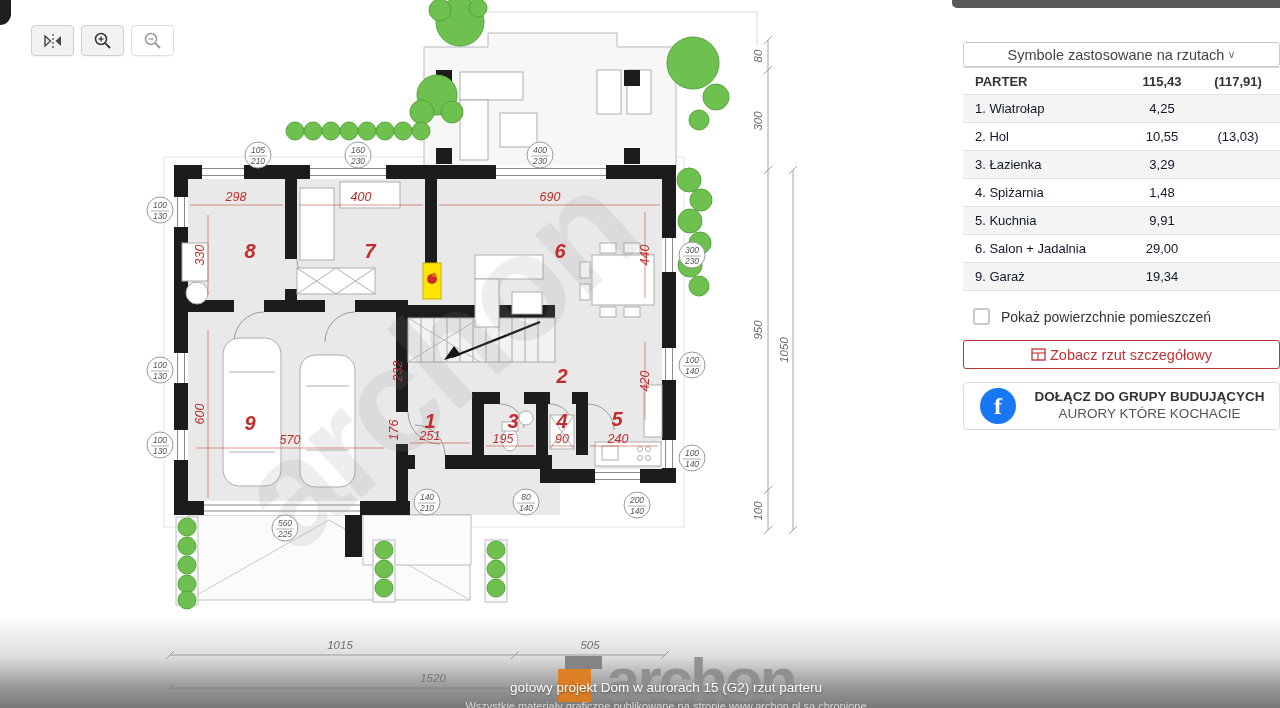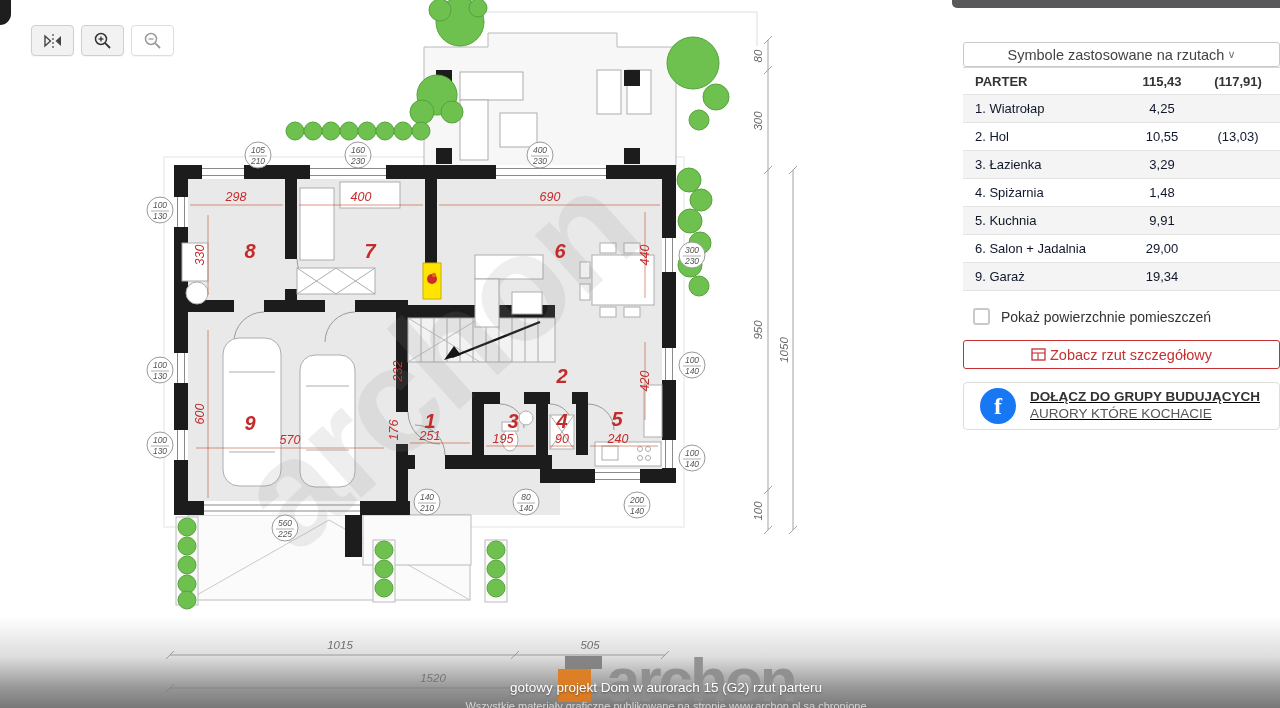--- a/index.html
+++ b/index.html
@@ -60,21 +60,21 @@
   .chk { width:17px; height:17px; border:2px solid #c9c9c9; border-radius:3px; background:#fff; }
   .chk-lbl { font-size:14px; color:#333; }
   .btn-detail { margin-top:15px; width:100%; height:29px; border:1px solid #c53030; border-radius:3px;
     background:#fff; color:#c53030; font-size:14.5px; display:flex; align-items:center;
     justify-content:center; gap:4px; cursor:pointer; font-family:"Liberation Sans",sans-serif; }
   .fb-box { margin-top:13px; width:100%; min-height:46px; border:1px solid #ddd; border-radius:4px;
     background:#fff; display:flex; align-items:center; padding:5px 10px 5px 16px; gap:14px; cursor:pointer; }
   .fb-circle { width:36px; height:36px; border-radius:50%; background:#1877f2; color:#fff;
     display:flex; align-items:center; justify-content:center; font-size:24px; font-weight:bold;
     font-family:"Liberation Serif", serif; flex-shrink:0; }
-  .fb-text { flex:1; line-height:1.25;text-decoration:underline; }
+  .fb-text { flex:1; text-align:center; line-height:1.25; }
   .fb-l1 { font-size:13.5px; font-weight:bold; color:#333; }
   .fb-l2 { font-size:13.5px; color:#555; }
 
   
   .footer { position:absolute; left:0; bottom:0; width:1280px; height:92px; pointer-events:none;
     background:linear-gradient(to bottom, rgba(150,150,150,0) 0%, rgba(140,140,140,.30) 45%,
       rgba(122,122,122,.78) 78%, rgba(112,112,112,.95) 100%); }
   .archon-logo { position:absolute; left:558px; bottom:4px; display:flex; align-items:flex-end; opacity:.92; }
   .logo-mark { position:relative; width:44px; height:50px; margin-right:4px; }
   .logo-mark .g { position:absolute; left:7px; top:2px; width:37px; height:13px; background:#7e7e7e; }

